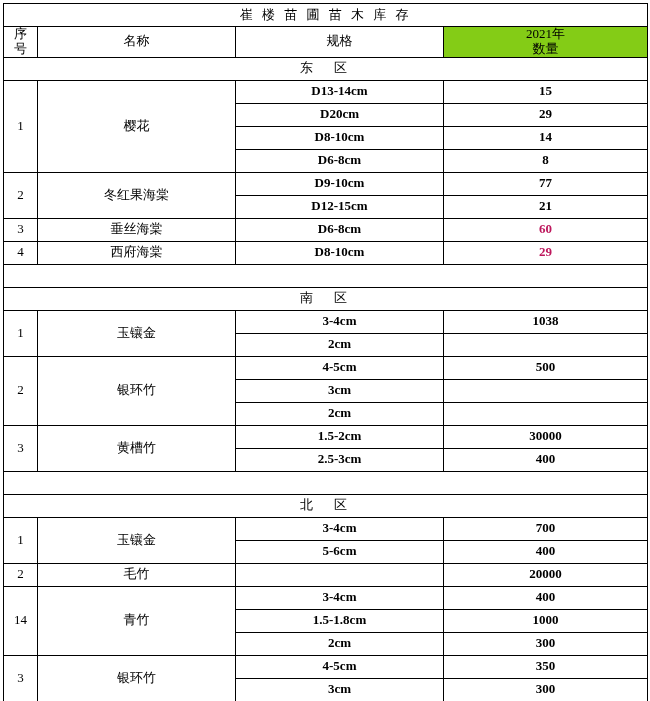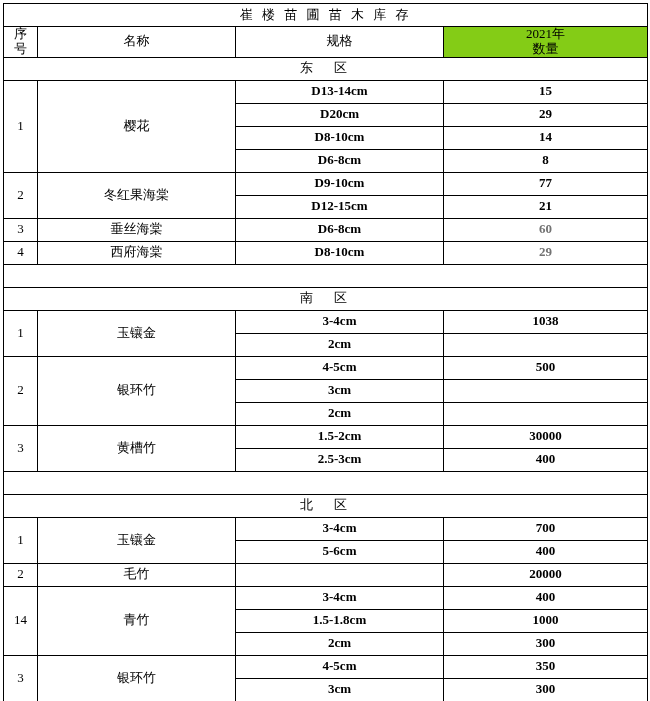--- a/index.html
+++ b/index.html
@@ -58,21 +58,21 @@
   .head-qty {
     background: #84cc16;
     line-height: 1.3;
   }
   .region-cell {
     height: 24px;
     font-size: 14px;
     letter-spacing: 4px;
   }
   .qty-red {
-    color: #737373;
+    color: #be185d;
     font-weight: bold;
   }
   .spacer-row td {
     border: none;
     height: 6px;
   }
   .num { font-family: "Liberation Serif", serif; font-weight: bold; }
 </style>
 </head>
 <body>

